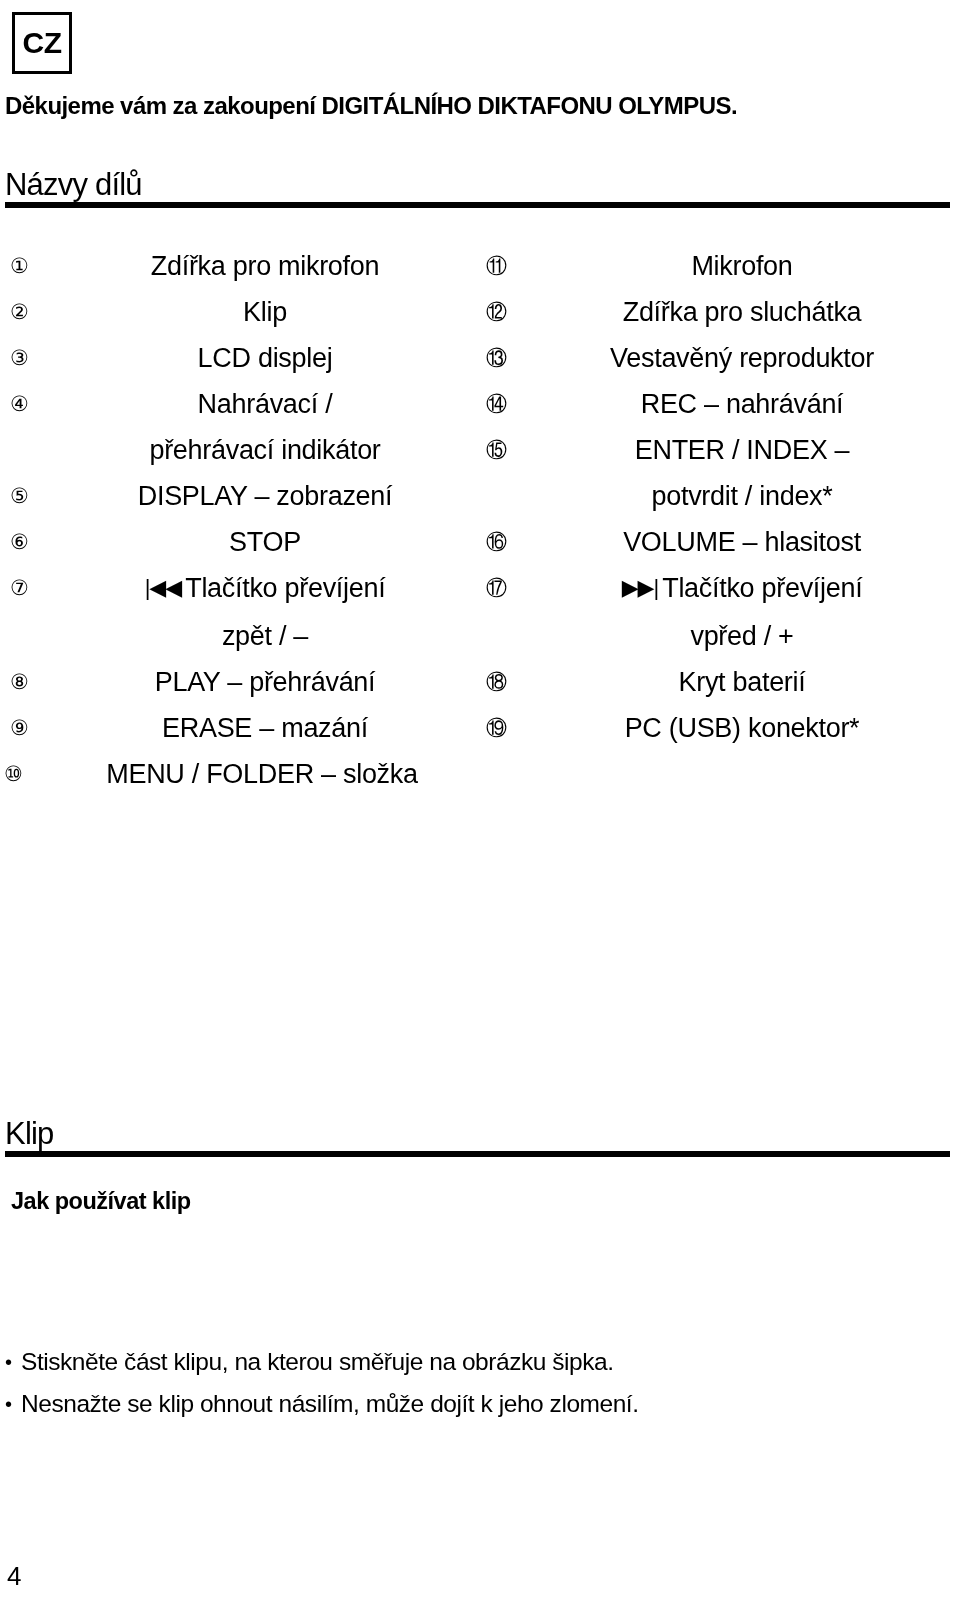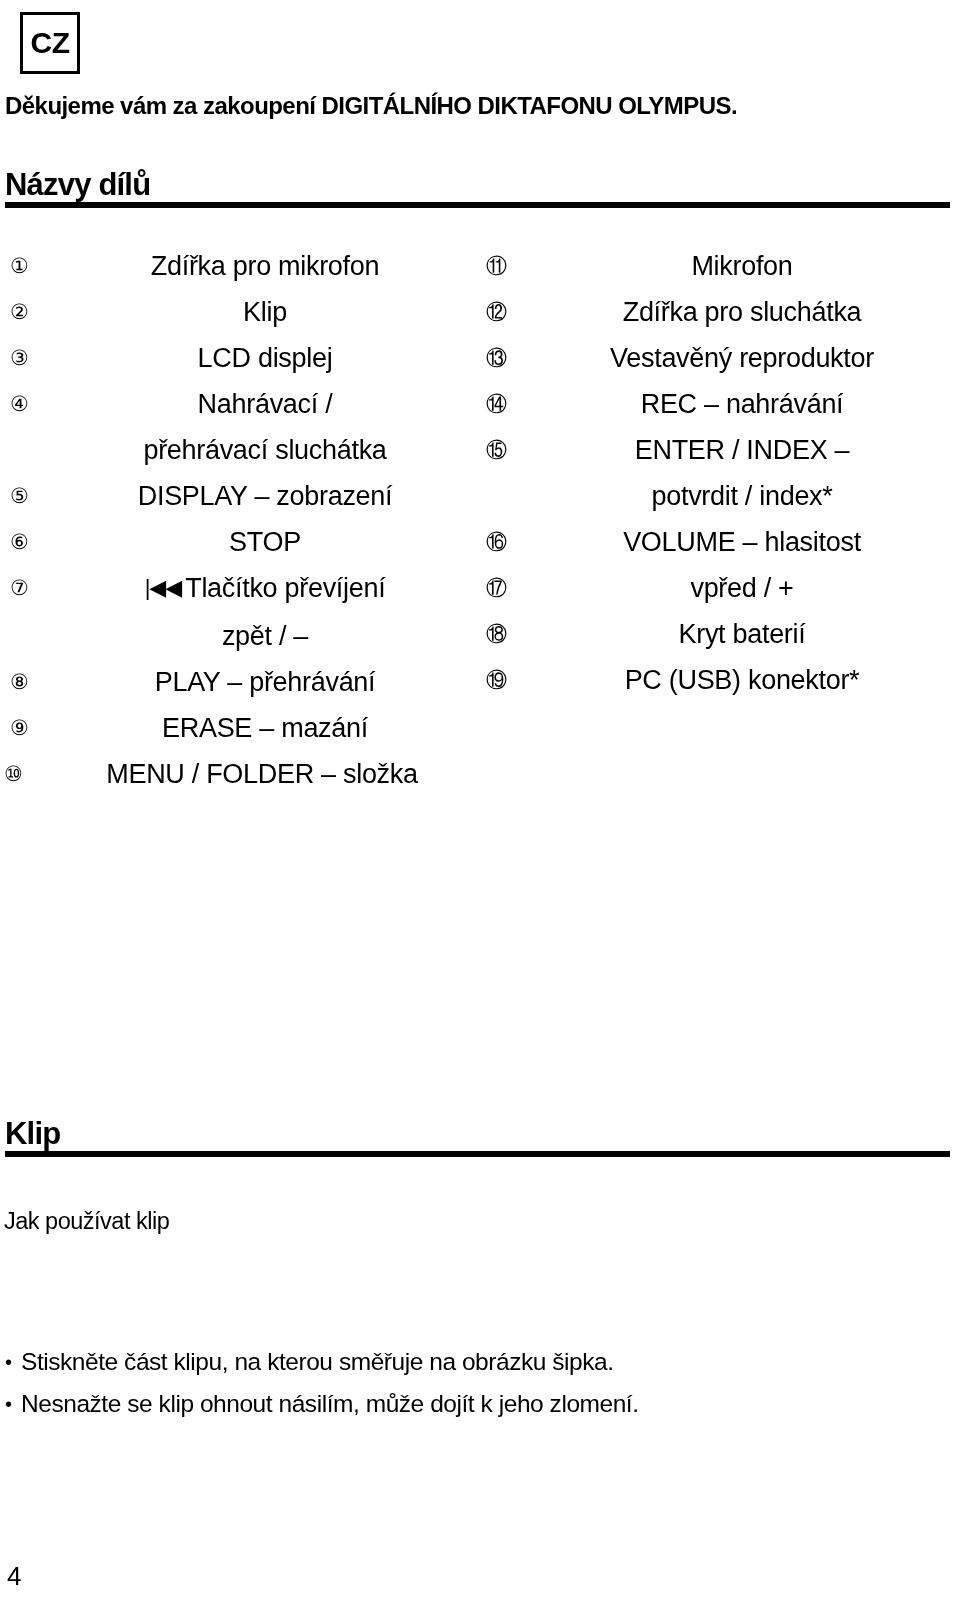--- a/index.html
+++ b/index.html
@@ -14,21 +14,21 @@
     position: relative;
     font-family: "Liberation Sans", sans-serif;
     color: #000000;
     overflow: hidden;
     -webkit-font-smoothing: antialiased;
   }
 
   
   .cz-badge {
     position: absolute;
-    left: 20px;
+    left: 12px;
     top: 12px;
     width: 60px;
     height: 62px;
     border: 3px solid #000;
     box-sizing: border-box;
     display: flex;
     align-items: center;
     justify-content: center;
   }
   .cz-badge span {
@@ -52,21 +52,21 @@
   }
 
   
   .section-heading {
     position: absolute;
     left: 5px;
     width: 945px;
   }
   .section-heading .title {
     font-size: 31px;
-    font-weight: bold;
+    font-weight: normal;
     letter-spacing: -0.8px;
     line-height: 1.08;
     display: block;
   }
   .section-heading .rule {
     display: block;
     width: 945px;
     height: 6px;
     background: #000;
     margin-top: 1px;
@@ -132,27 +132,26 @@
     line-height: 35px;
     letter-spacing: -0.45px;
     white-space: nowrap;
   }
   .footnote .fn-line { display: block; }
   .footnote .fn-line.indent { padding-left: 27px; }
 
   
   .subheading {
     position: absolute;
-    left: 4px;
+    left: 11px;
     top: 1189px;
     font-size: 23.5px;
-    font-weight: normal;
+    font-weight: bold;
     letter-spacing: -0.5px;
     line-height: 1.1;
-    margin-top: 20px;
   }
 
   
   .notes {
     position: absolute;
     left: 5px;
     top: 1341px;
     width: 945px;
     font-size: 24.5px;
     line-height: 42px;
@@ -211,21 +210,21 @@
 
     <div class="part-item">
       <span class="part-num">③</span>
       <span class="part-text">LCD displej</span>
     </div>
 
     <div class="part-item">
       <span class="part-num">④</span>
       <span class="part-text">
         <span>Nahrávací /</span>
-        <span class="cont">přehrávací sluchátka</span>
+        <span class="cont">přehrávací indikátor</span>
       </span>
     </div>
 
     <div class="part-item">
       <span class="part-num">⑤</span>
       <span class="part-text">DISPLAY – zobrazení</span>
     </div>
 
     <div class="part-item">
       <span class="part-num">⑥</span>
@@ -288,20 +287,21 @@
     </div>
 
     <div class="part-item">
       <span class="part-num wide">⑯</span>
       <span class="part-text">VOLUME – hlasitost</span>
     </div>
 
     <div class="part-item">
       <span class="part-num wide">⑰</span>
       <span class="part-text">
+        <span><span class="icon-glyph"><span>▶▶</span><span>|</span></span><span>Tlačítko převíjení</span></span>
         <span class="cont">vpřed / +</span>
       </span>
     </div>
 
     <div class="part-item">
       <span class="part-num wide">⑱</span>
       <span class="part-text">Kryt baterií</span>
     </div>
 
     <div class="part-item">

